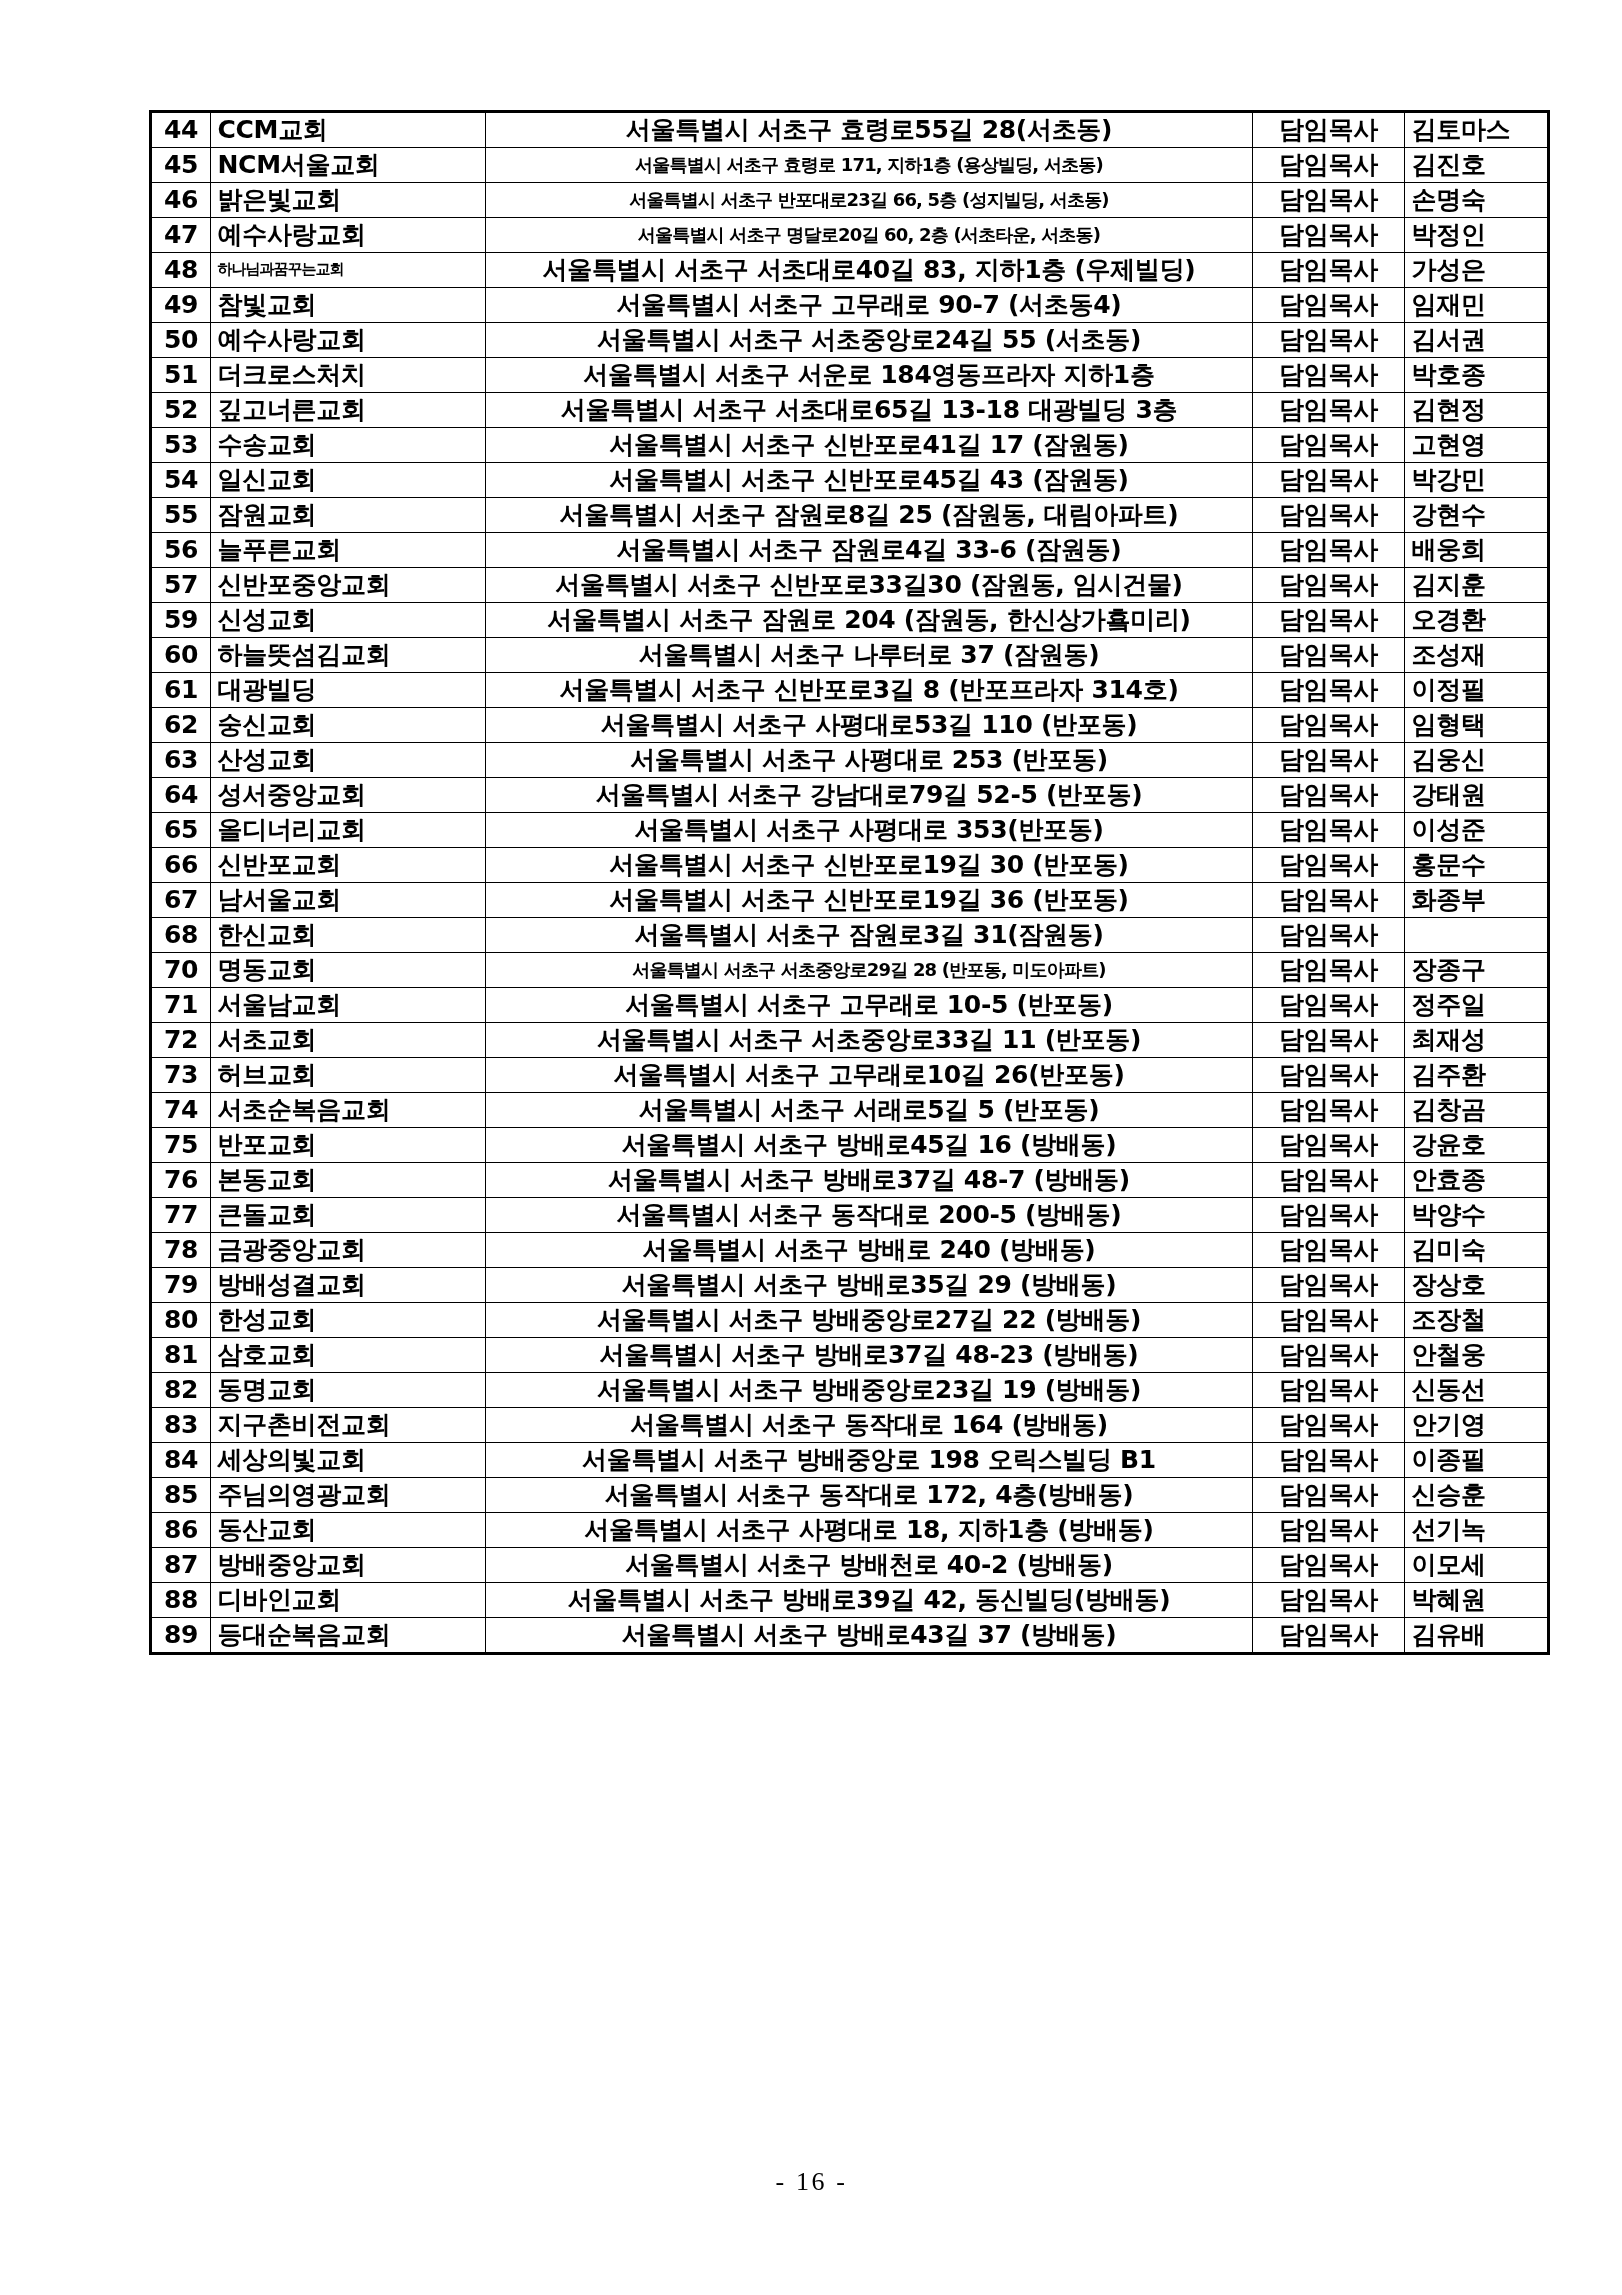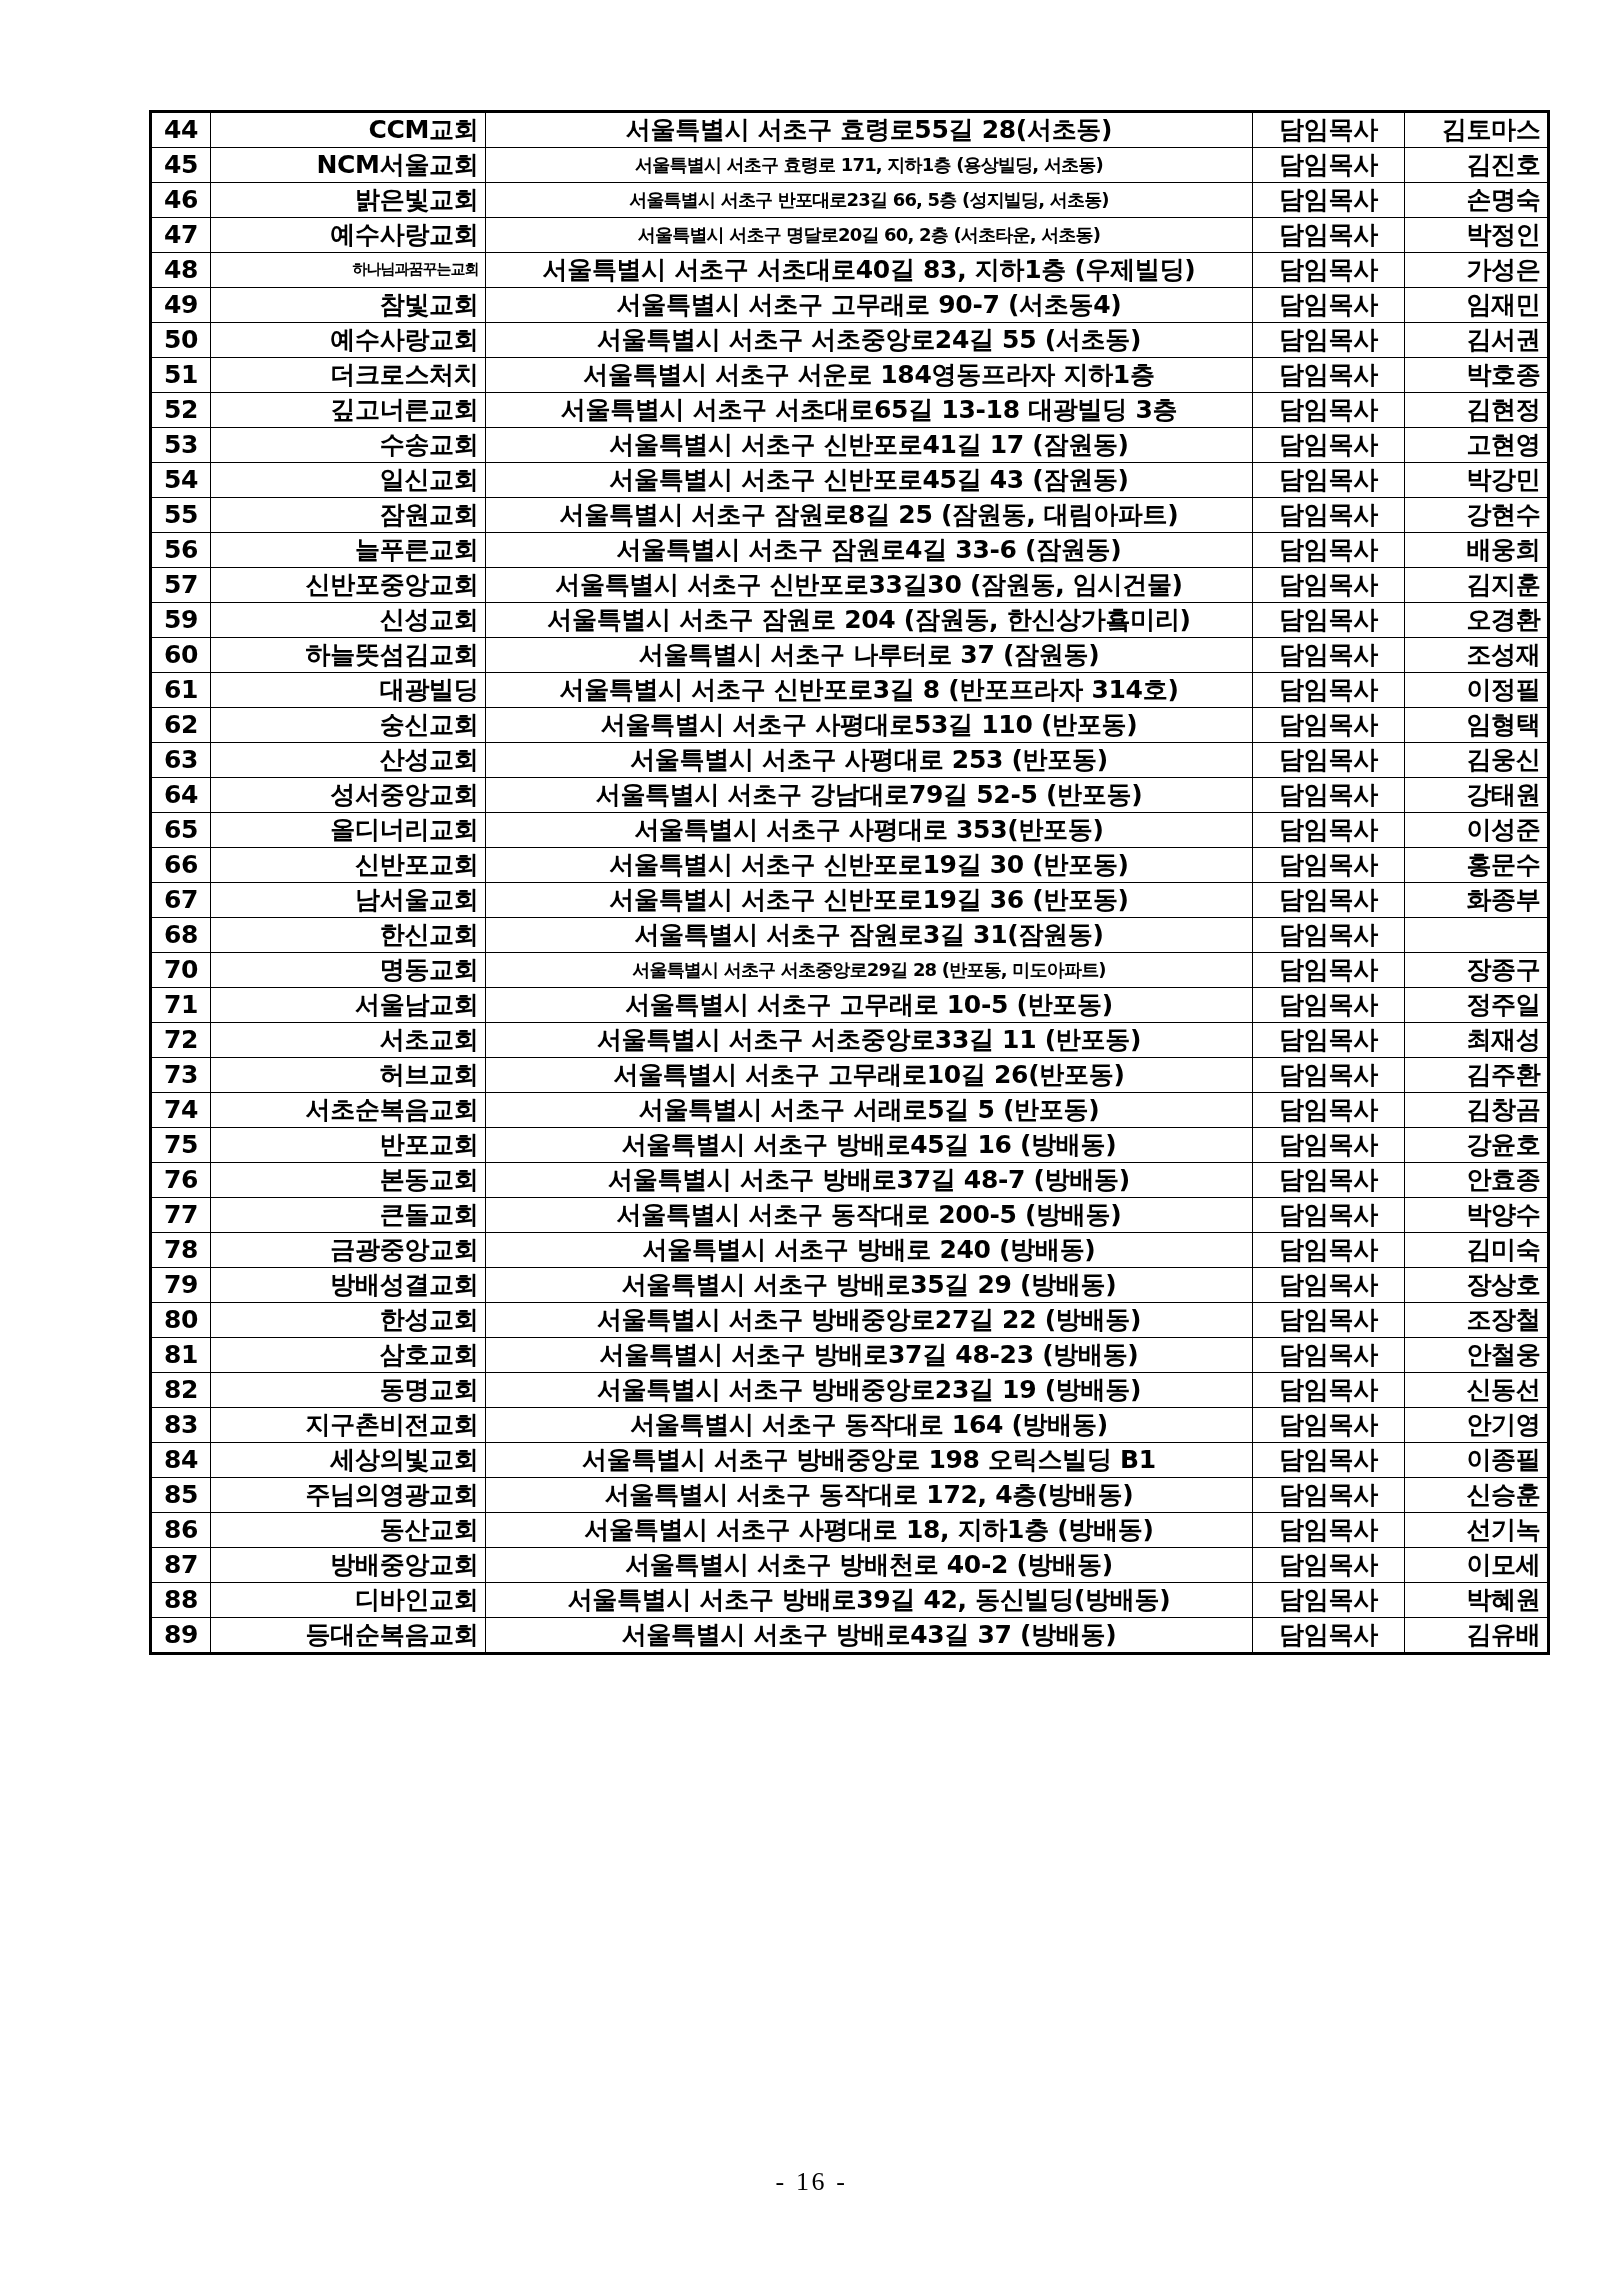--- a/index.html
+++ b/index.html
@@ -54,32 +54,32 @@
   col.c-title { width: 152px; }
   col.c-pastor{ width: 144px; }
 
   td.cell-no {
     text-align: center;
     font-weight: 500;
     font-size: 25.5px;
     letter-spacing: 0px;
   }
   td.cell-name {
-    text-align: right;
+    text-align: left;
     padding-left: 10.5px;
   }
   td.cell-addr {
     text-align: center;
     padding-left: 11.8px;
   }
   td.cell-title {
     text-align: center;
   }
   td.cell-pastor {
-    text-align: right;
+    text-align: left;
   }
   
   td.cell-name.tight { font-size: 15px; letter-spacing: -1px; }
   td.cell-addr.tight { font-size: 18px; letter-spacing: -0.8px; }
 
   .footer {
     position: absolute;
     left: 0;
     top: 2152px;
     width: 1623px;

